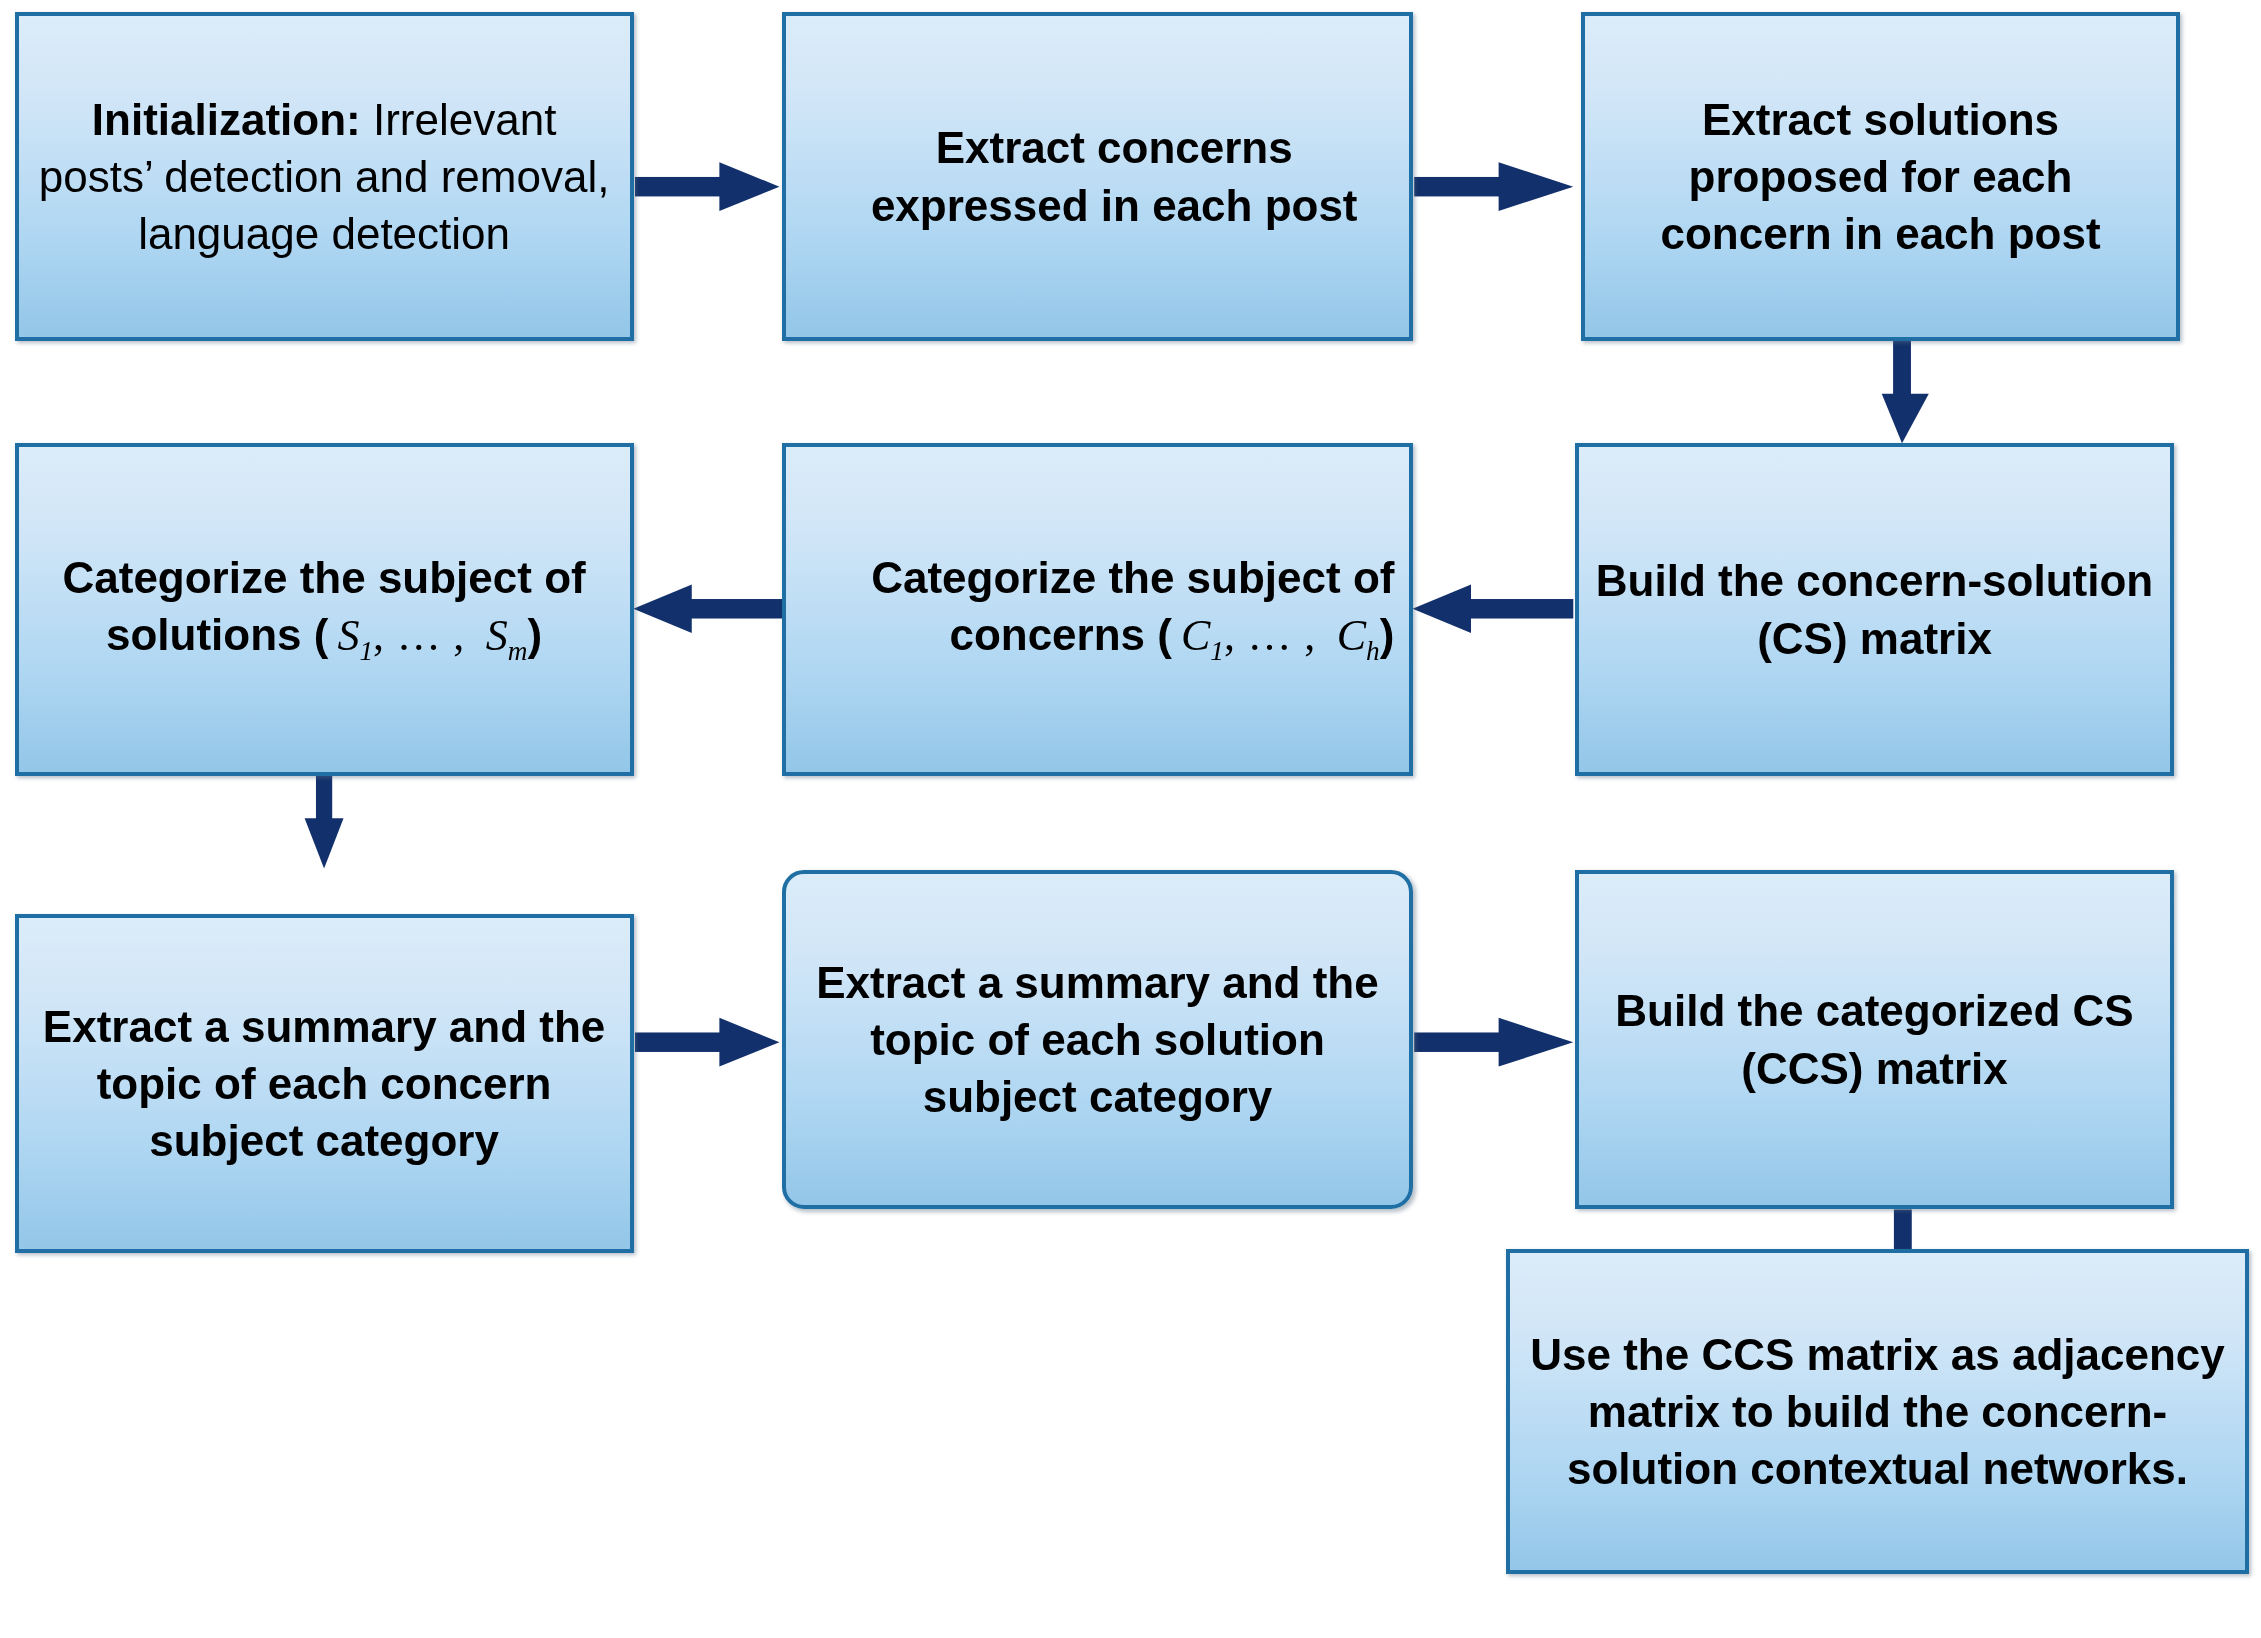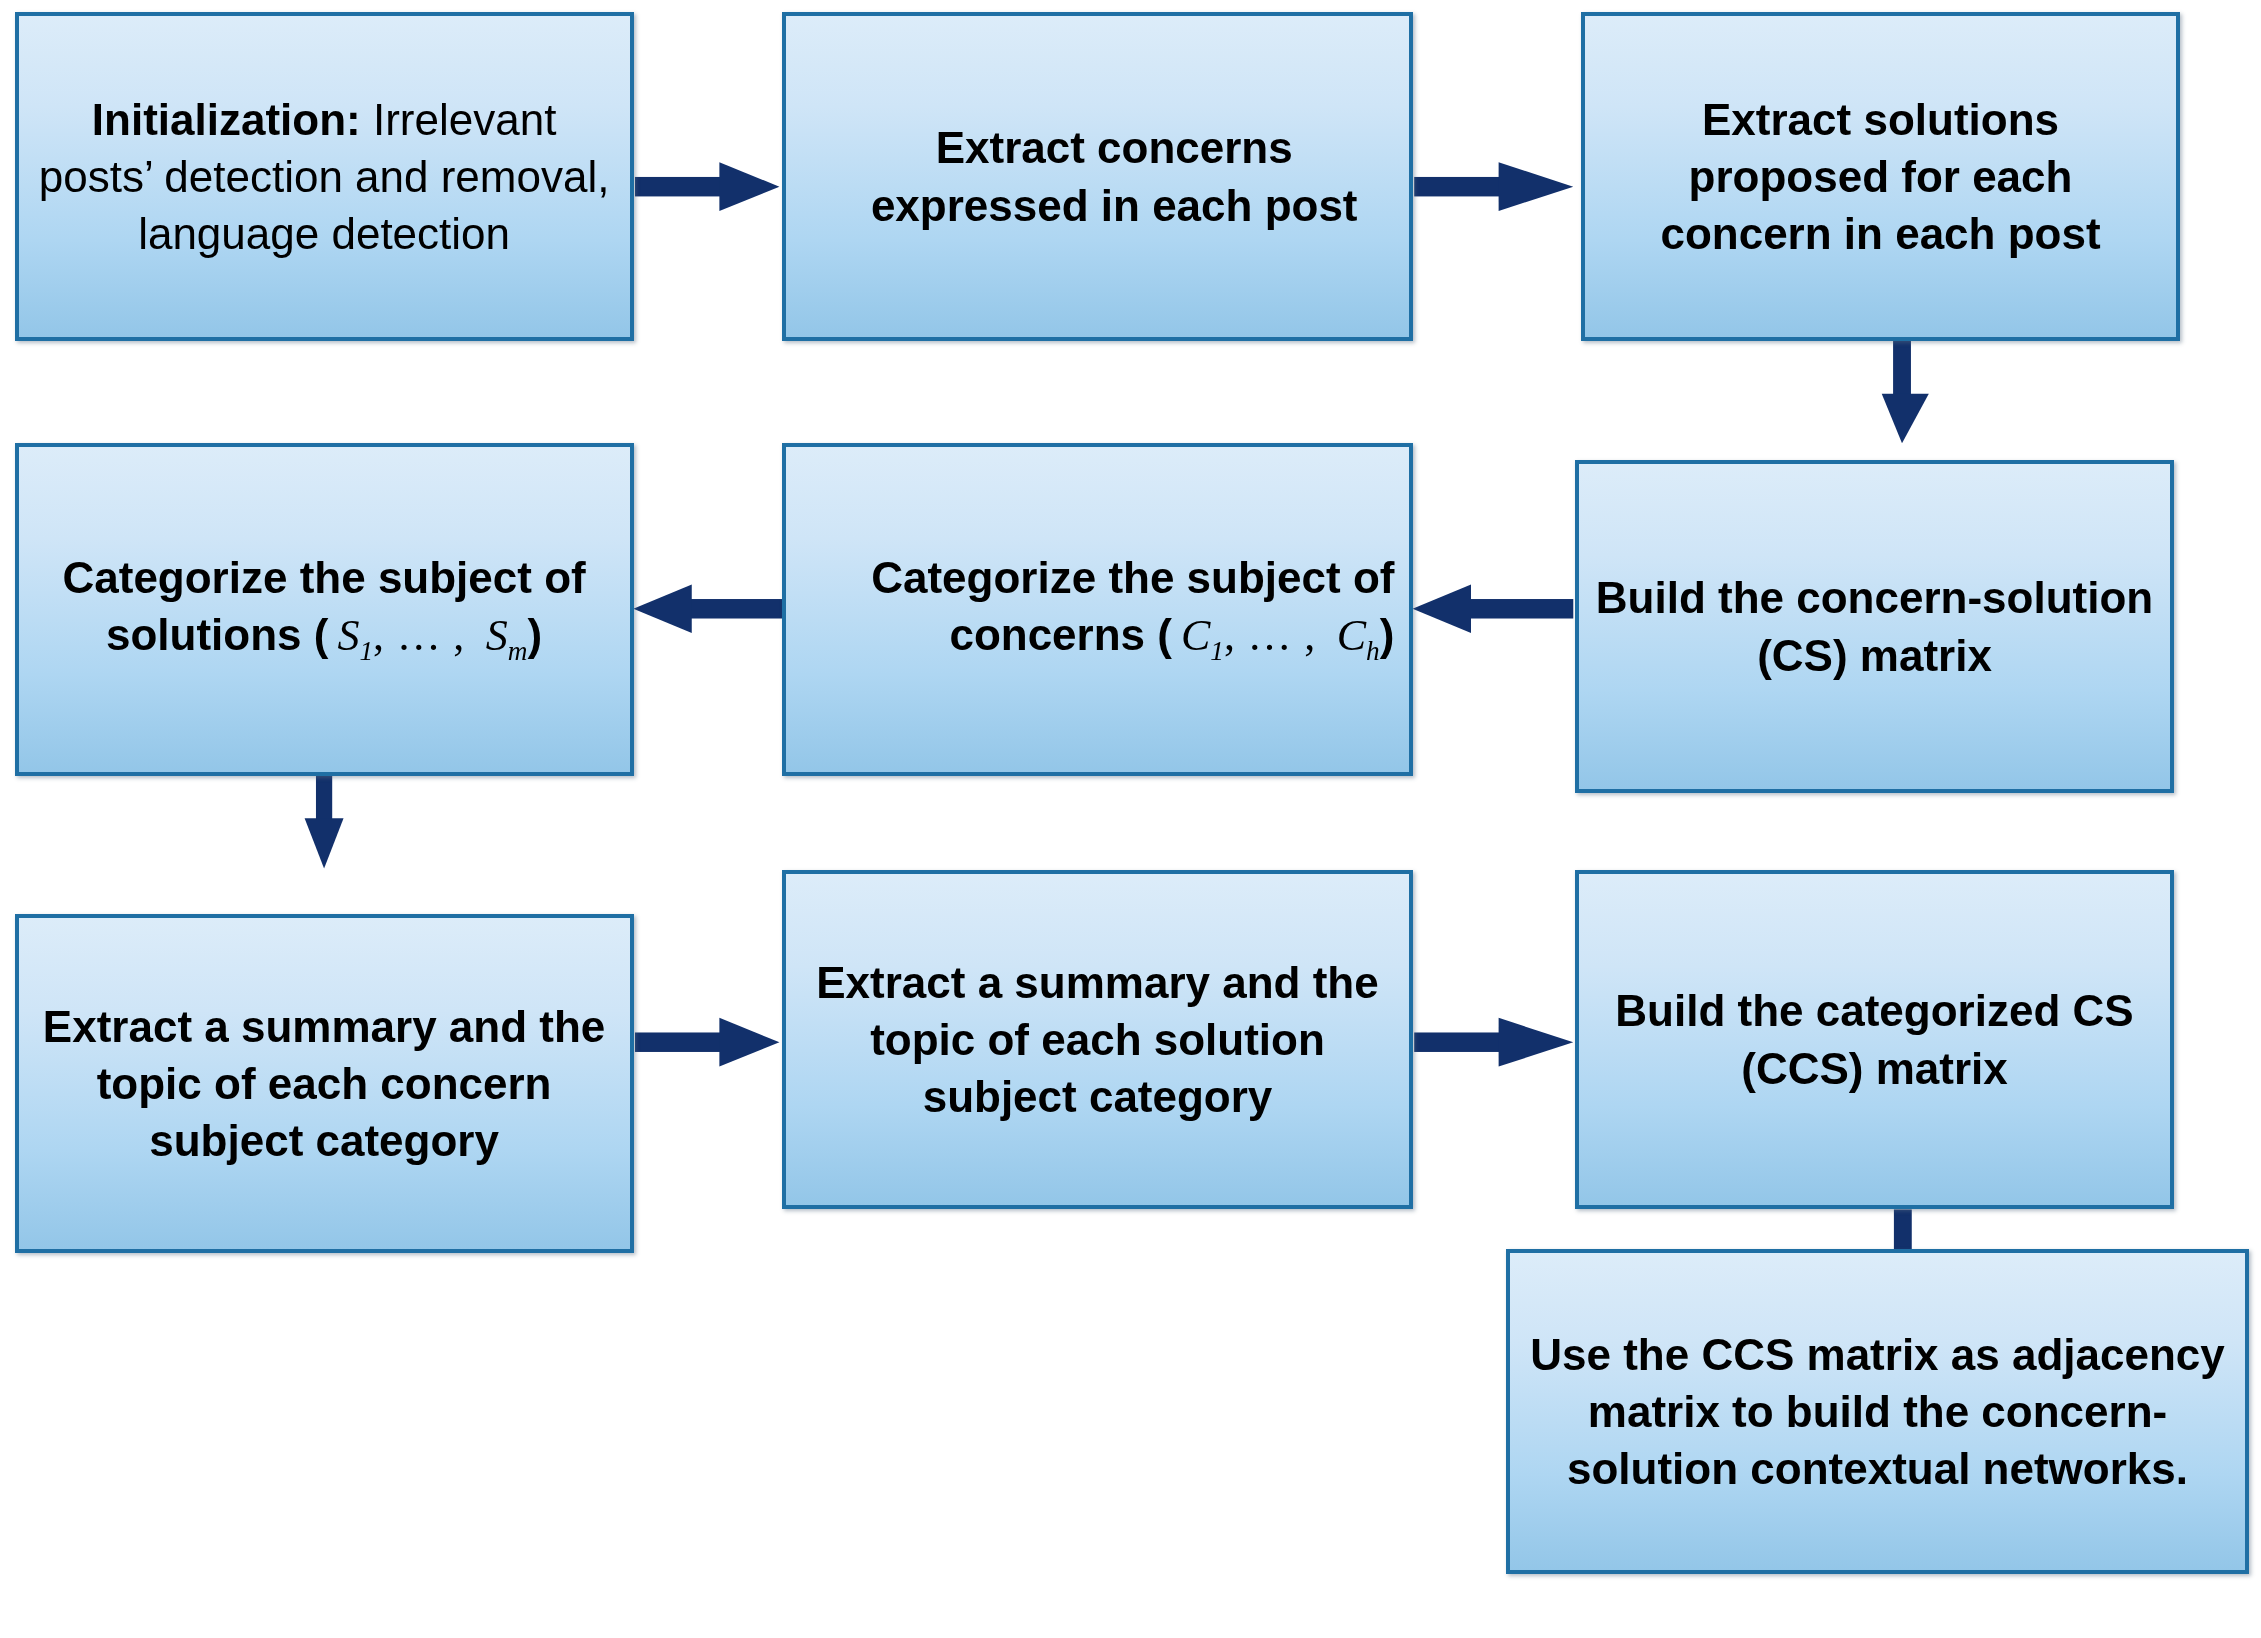--- a/index.html
+++ b/index.html
@@ -101,29 +101,29 @@
   </div>
 
   <div class="node f52" style="left:14.6px;top:443px;width:619px;height:333px;">
     <span class="txt"><span>Categorize the subject of solutions (</span><span class="mi"><span>S</span><sub>1</sub></span><span class="mdots">, … , </span><span class="mi"><span>S</span><sub>m</sub></span><span>)</span></span>
   </div>
 
   <div class="node f52" style="left:782px;top:443px;width:631px;height:333px;text-align:right;">
     <span class="txt"><span>Categorize the subject of concerns (</span><span class="mi"><span>C</span><sub>1</sub></span><span class="mdots">, … , </span><span class="mi"><span>C</span><sub>h</sub></span><span>)</span></span>
   </div>
 
-  <div class="node f52" style="left:1575px;top:460px;width:599px;height:333px;">
+  <div class="node f52" style="left:1575px;top:443px;width:599px;height:333px;">
     <span class="txt">Build the concern-solution (CS) matrix</span>
   </div>
 
   <div class="node f52" style="left:14.6px;top:914px;width:619px;height:339px;">
     <span class="txt">Extract a summary and the topic of each concern subject category</span>
   </div>
 
-  <div class="node f52" style="left:782px;top:870px;width:631px;height:339px;">
+  <div class="node f52" style="left:782px;top:870px;width:631px;height:339px;border-radius:22px;">
     <span class="txt">Extract a summary and the topic of each solution subject category</span>
   </div>
 
   <div class="node f52" style="left:1575px;top:870px;width:599px;height:339px;">
     <span class="txt">Build the categorized CS (CCS) matrix</span>
   </div>
 
   <div class="node f52" style="left:1506px;top:1249px;width:743px;height:325px;">
     <span class="txt">Use the CCS matrix as adjacency matrix to build the concern-solution contextual networks.</span>
   </div>

